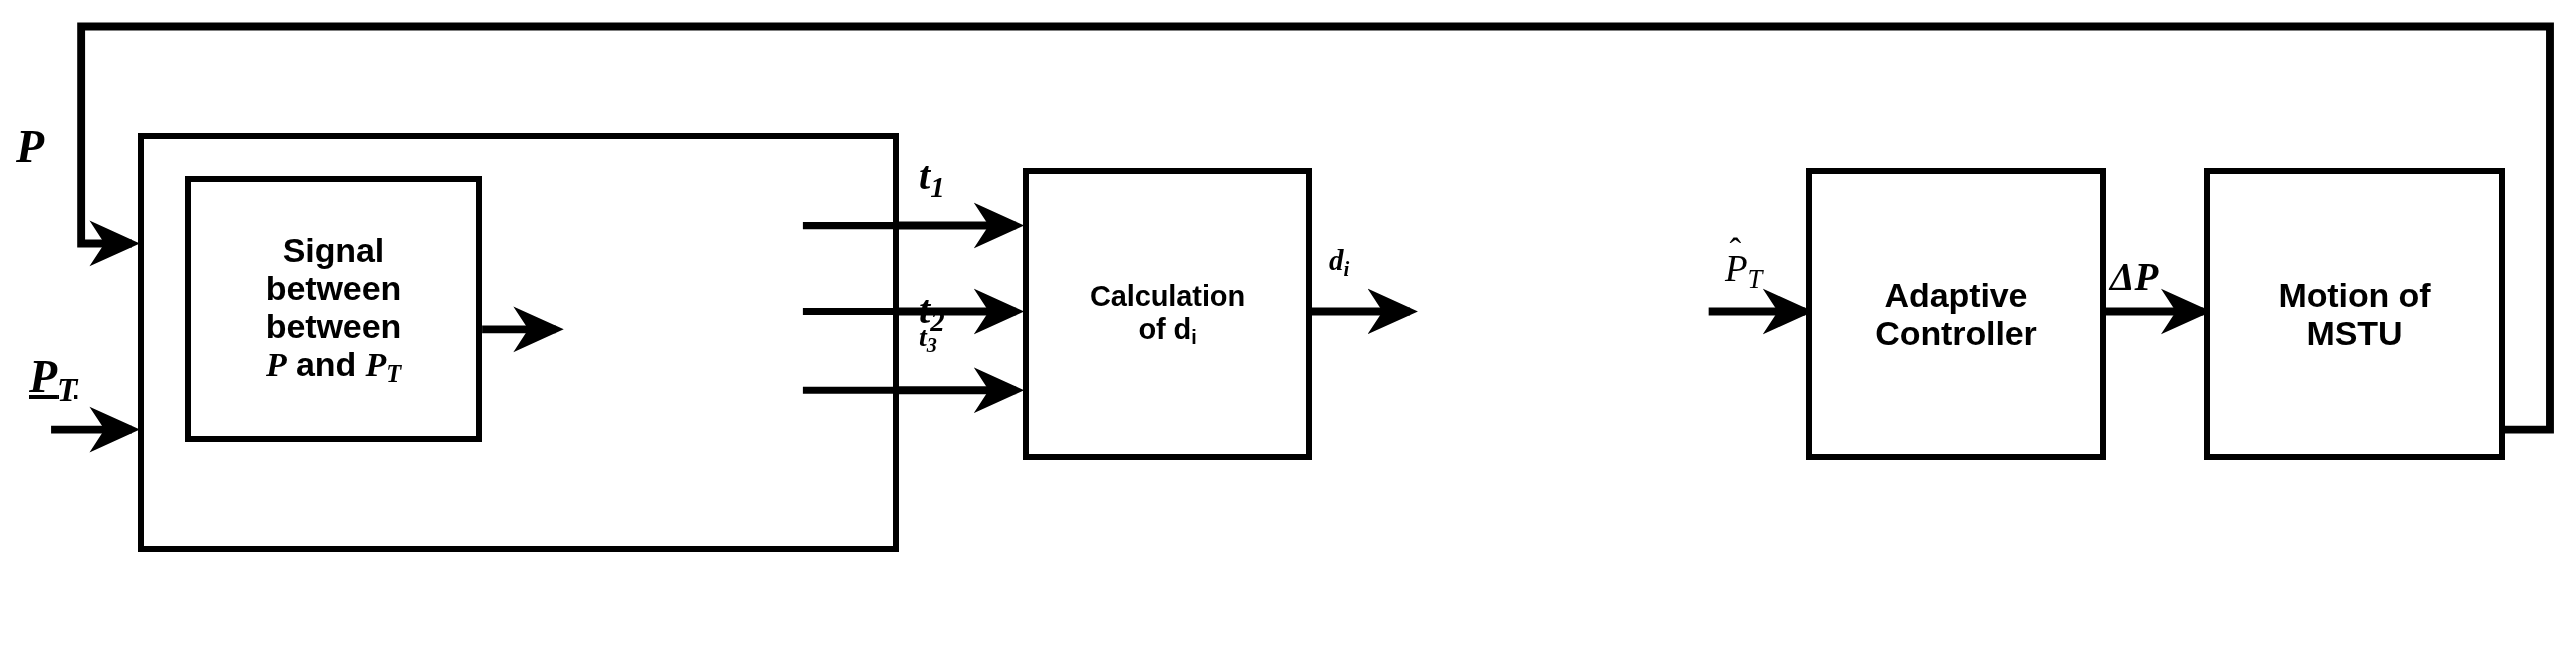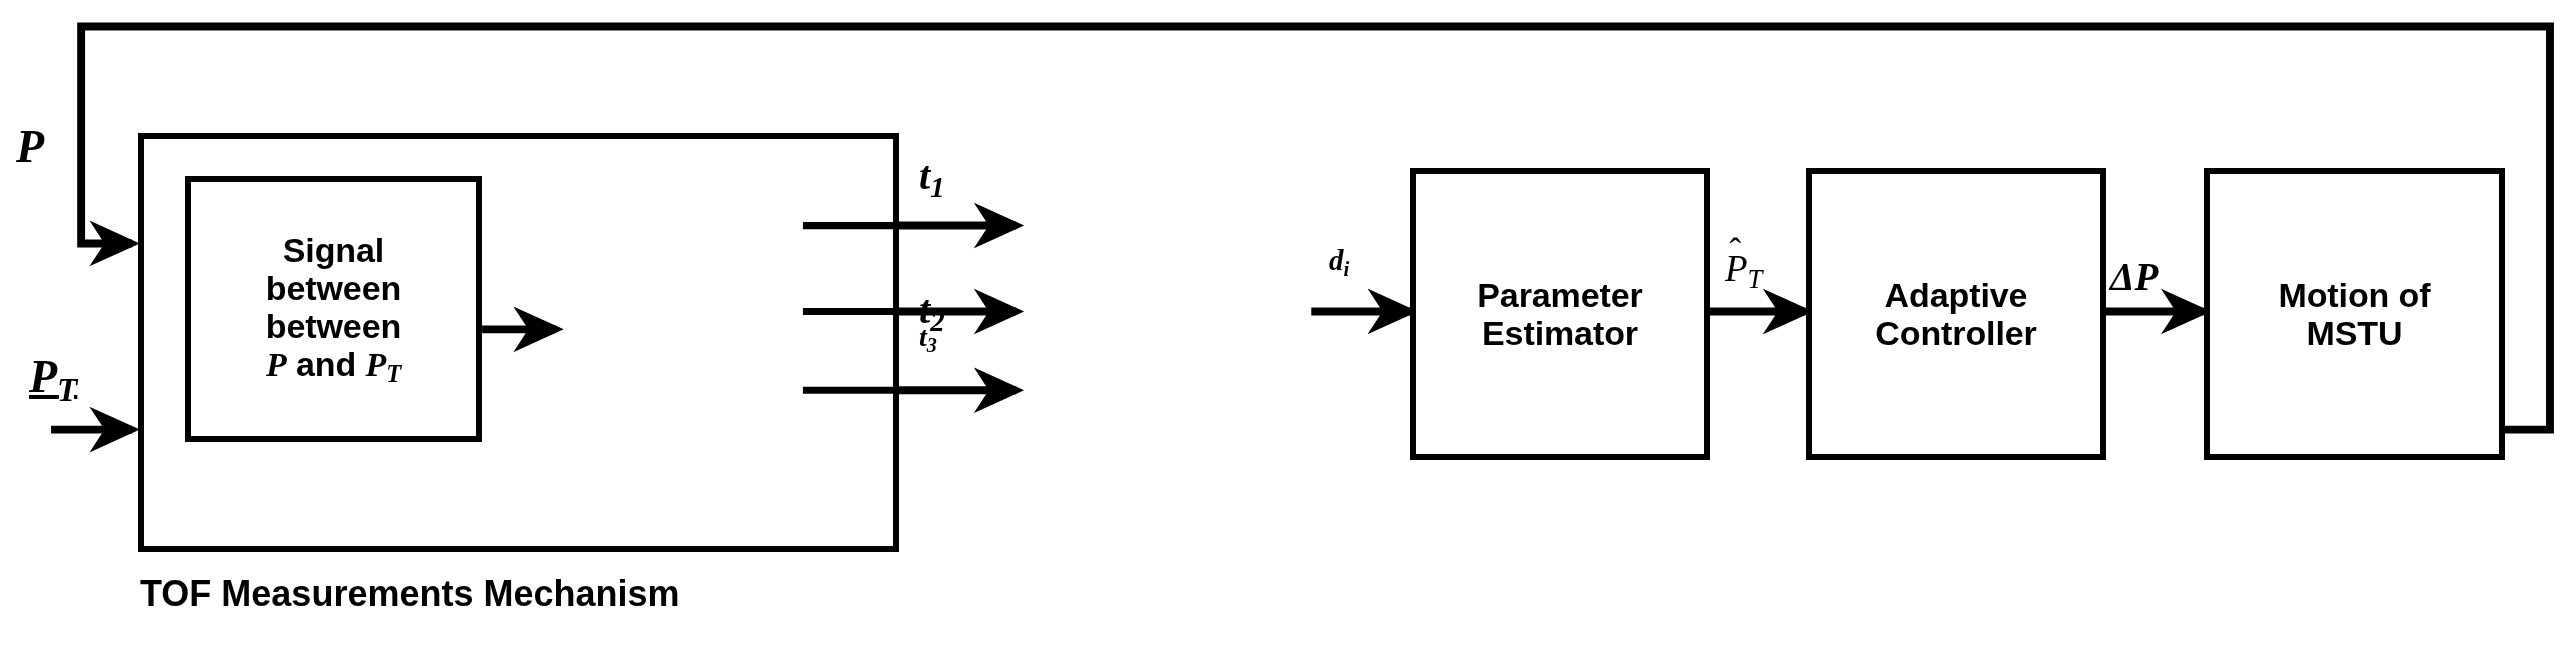--- a/index.html
+++ b/index.html
@@ -80,27 +80,29 @@
       <div>Signal</div>
       <div>between</div>
       <div>between</div>
       <div style="white-space:nowrap;">
         <span style="font-family:'Liberation Serif',serif;font-style:italic;">P</span><span> and </span><span style="font-family:'Liberation Serif',serif;font-style:italic;">P</span><span class="sub" style="font-family:'Liberation Serif',serif;font-style:italic;font-size:0.72em;vertical-align:-0.25em;">T</span>
       </div>
     </div>
   </div>
 
 
-
-  <div class="box" style="left:1410px;top:168px;width:300px;height:292px;">
-    <div class="boxlabel" style="font-size:34px;">
-      <div>Parameter</div>
-      <div>Estimator</div>
+  <div class="box" style="left:1023px;top:168px;width:289px;height:292px;">
+    <div class="boxlabel" style="font-size:29px;">
+      <div>Calculation</div>
+      <div style="white-space:nowrap;">
+        <span>of d</span><span style="font-size:0.68em;vertical-align:-0.25em;">i</span>
+      </div>
     </div>
   </div>
+
 
   <div class="box" style="left:2204px;top:168px;width:301px;height:292px;">
     <div class="boxlabel" style="font-size:34px;">
       <div>Motion of</div>
       <div>MSTU</div>
     </div>
   </div>
 
   <div class="box" style="left:1806px;top:168px;width:300px;height:292px;">
     <div class="boxlabel" style="font-size:34px;">
@@ -133,16 +135,15 @@
 
   <div class="sig" style="left:1725px;top:247px;font-size:37px;font-weight:normal;">
     <span class="hatwrap">
       <span class="hat">ˆ</span>
       <span>P</span>
     </span><span class="sub">T</span>
   </div>
 
   <div class="sig" style="left:2110px;top:254px;font-size:39px;font-weight:bold;">ΔP</div>
 
-  <div class="caption" style="left:140px;top:573px;font-size:36px;">TOF  Measurements Mechanism</div>
 
 </div>
 
 
 </body></html>

